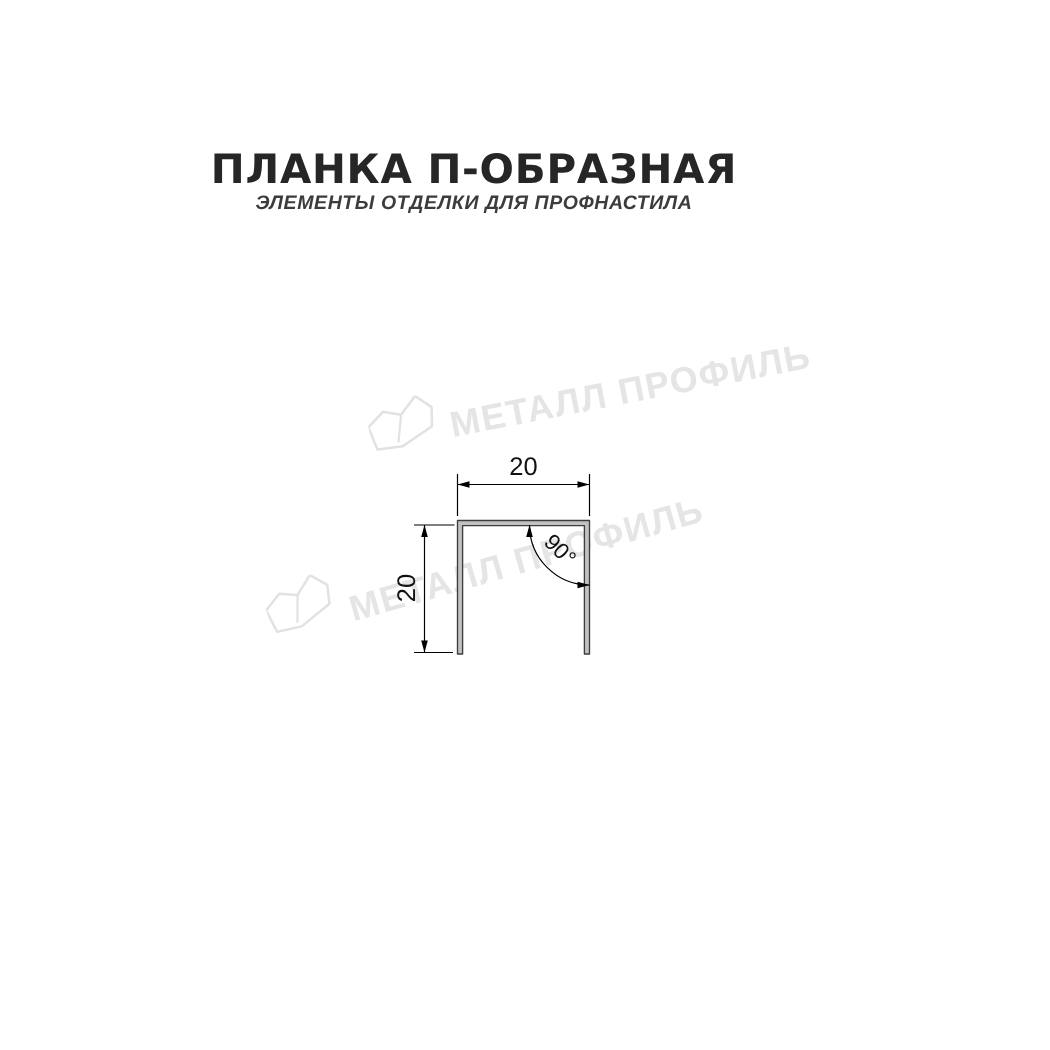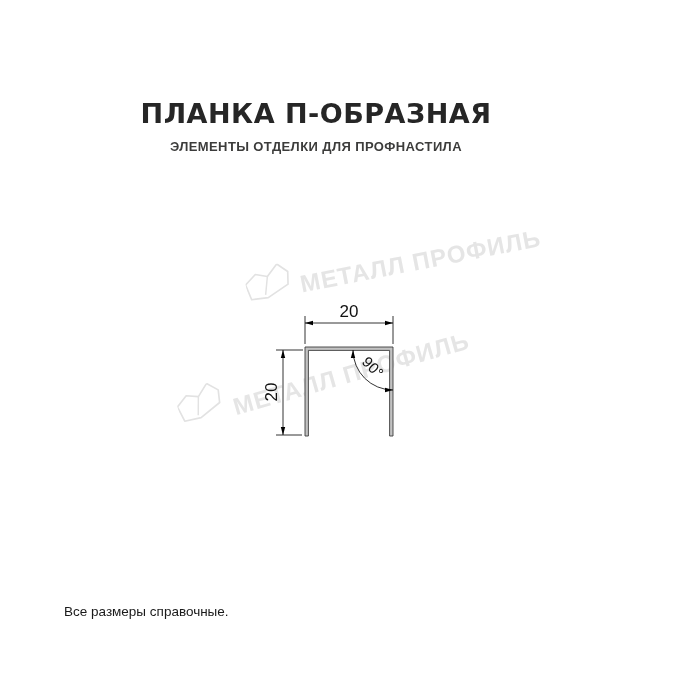--- a/index.html
+++ b/index.html
@@ -2,22 +2,22 @@
 <html><head>
 <meta charset="utf-8">
 <style>
   html,body{margin:0;padding:0;background:#fff;}
   .page{position:relative;width:700px;height:700px;background:#fff;overflow:hidden;
         font-family:"Liberation Sans", sans-serif;}
   
   .header{position:absolute;top:100px;left:0;width:632px;text-align:center;}
   .title{font-family:"DejaVu Sans", sans-serif;font-weight:bold;font-size:27px;
          line-height:27px;color:#262626;letter-spacing:0.5px;}
-  .subtitle{margin-top:12px;font-family:"Liberation Sans", sans-serif;font-weight:bold;
-            font-size:13px;letter-spacing:0.4px;color:#3c3c3b;}
+  .subtitle{font-family:"Liberation Sans", sans-serif;font-weight:bold;
+            font-size:13px;letter-spacing:0.4px;color:#3c3c3b;font-style:italic;}
   
   .wm{position:absolute;display:flex;align-items:center;transform-origin:0 50%;
       pointer-events:none;}
   .wm-1{left:246px;top:270px;transform:rotate(-11deg);}
   .wm-2{left:178px;top:392px;transform:rotate(-16deg);}
   .wm-text{font-family:"Liberation Sans", sans-serif;font-weight:bold;font-size:24px;
            letter-spacing:1px;color:#e5e5e5;margin-left:8px;white-space:nowrap;}
   .wm-1 .wm-text{transform:translateY(8px);}
   .wm-2 .wm-text{transform:translateY(14px);}
   .wm-logo{flex:0 0 auto;}
@@ -71,16 +71,15 @@
     <polygon points="283,435 280.8,427 285.2,427" fill="#000"></polygon>
     <text class="dimtext" x="271" y="392" text-anchor="middle" dominant-baseline="central" transform="rotate(-90 271 392)">20</text>
 
     <path d="M353,350 A40,40 0 0 0 393,390" fill="none" stroke="#000" stroke-width="0.8"></path>
     <polygon points="353,350 350.8,358 355.2,358" fill="#000"></polygon>
     <polygon points="393,390 385,387.8 385,392.2" fill="#000"></polygon>
     <text class="angletext" x="373" y="367" text-anchor="middle" dominant-baseline="central" transform="rotate(45 373 367)">90°</text>
   </svg>
 
   <div class="footer">
-    <div>Все размеры справочные.</div>
   </div>
 
 </div>
 
 </body></html>

